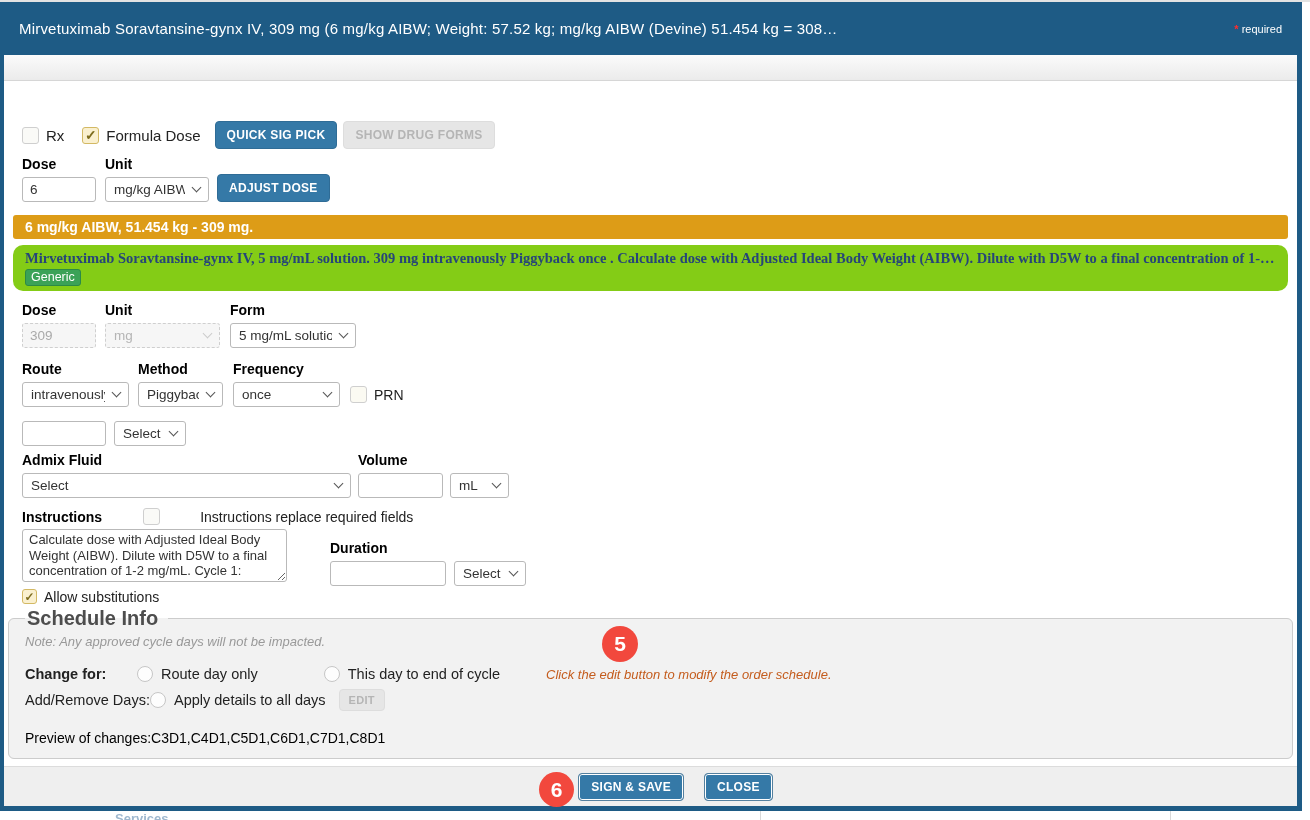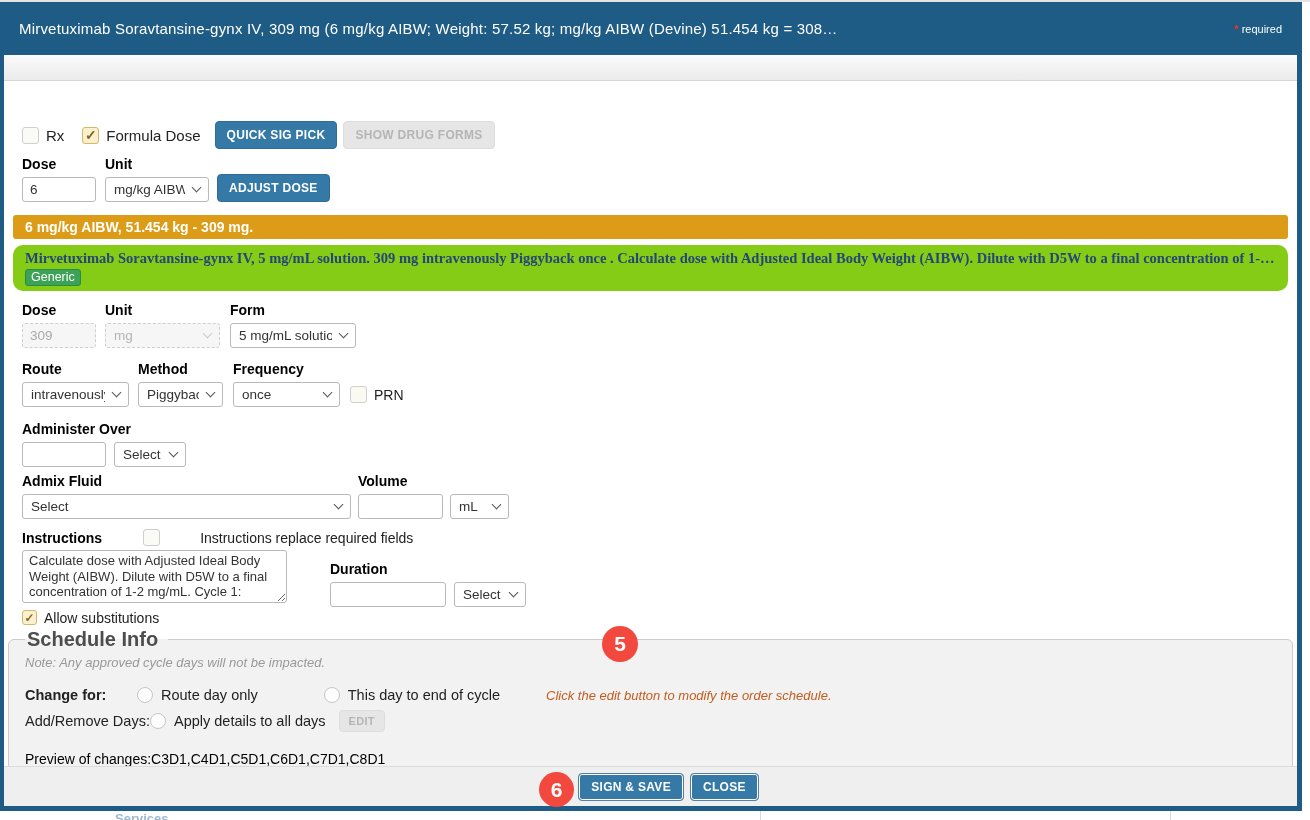--- a/index.html
+++ b/index.html
@@ -112,21 +112,21 @@
 
   .addremove-row { margin-top:7px; display:flex; align-items:center; font-size:14.5px; color:#222; }
   .addremove-row .rowlabel { width:125px; flex:none; }
   .addremove-row .opt-label { margin-left:8px; }
   .addremove-row .btn-gray { margin-left:13px; padding:4px 9px; font-size:11px; }
 
   .preview-line { margin-top:19px; font-size:14px; color:#000; }
 
   .footer-bar { position:absolute; left:0; right:0; bottom:0; height:40px; background:#efefef;
                 border-top:1px solid #dcdcdc; display:flex; align-items:center; justify-content:center;
-                gap:6px; transform:none; }
+                gap:20px; transform:none; }
   .footer-bar .spacer { width:30px; }
   .footer-bar .btn-blue { padding:6px 12px; border:1px solid #54809f; box-shadow:0 0 0 1px #fff inset; }
 
   .step-circle { position:absolute; width:36px; height:36px; border-radius:50%; background:#f2483d;
                  color:#fff; font-weight:bold; font-size:21px; display:flex; align-items:center;
                  justify-content:center; z-index:5; }
   #step5 { left:602px; top:626px; }
   #step6 { left:539px; top:772px; width:35px; height:35px; }
 
   .bg-strip { position:absolute; left:0; bottom:0; height:14px; width:1310px; background:#fff; z-index:1; }
@@ -232,21 +232,20 @@
             <span class="chev"></span>
           </div>
         </div>
         <div class="prn-wrap">
           <span class="cb"></span>
           <span class="cb-label">PRN</span>
         </div>
       </div>
 
       <div class="row-adminover">
-        <span class="flabel">Administer Over</span>
         <div class="frow">
           <input class="inp" style="width: 84px;">
           <div class="select" style="width:72px; margin-left:8px;">
             <span class="sel-text">Select</span>
             <span class="chev"></span>
           </div>
         </div>
       </div>
 
       <div class="frow row-admix">

